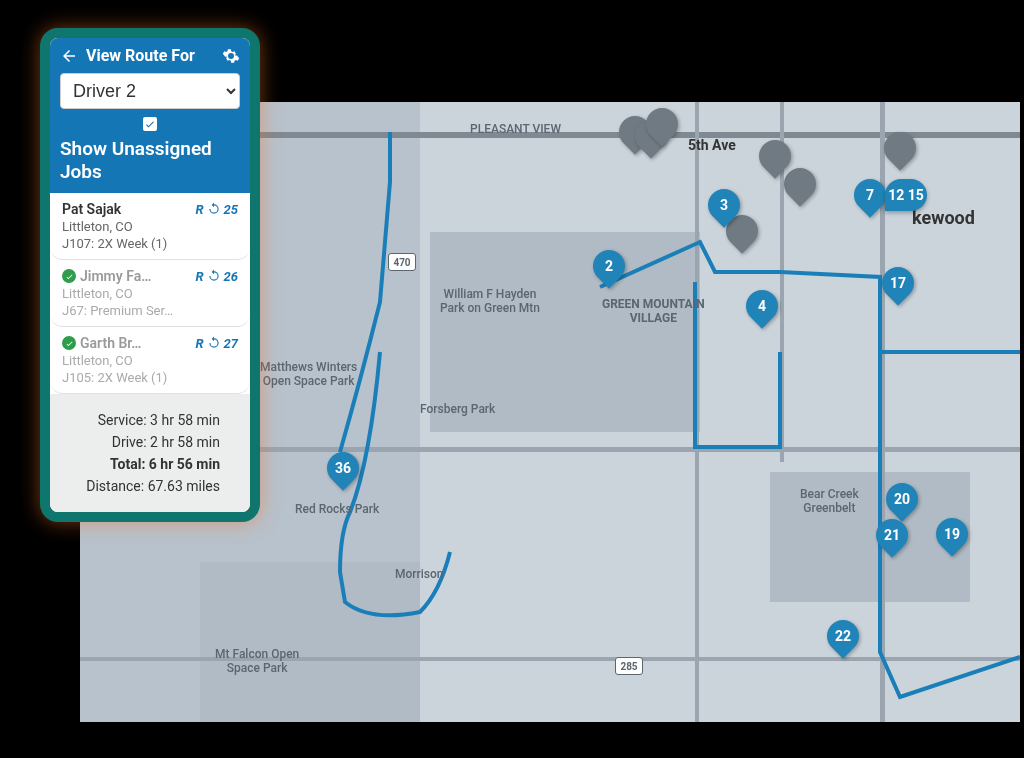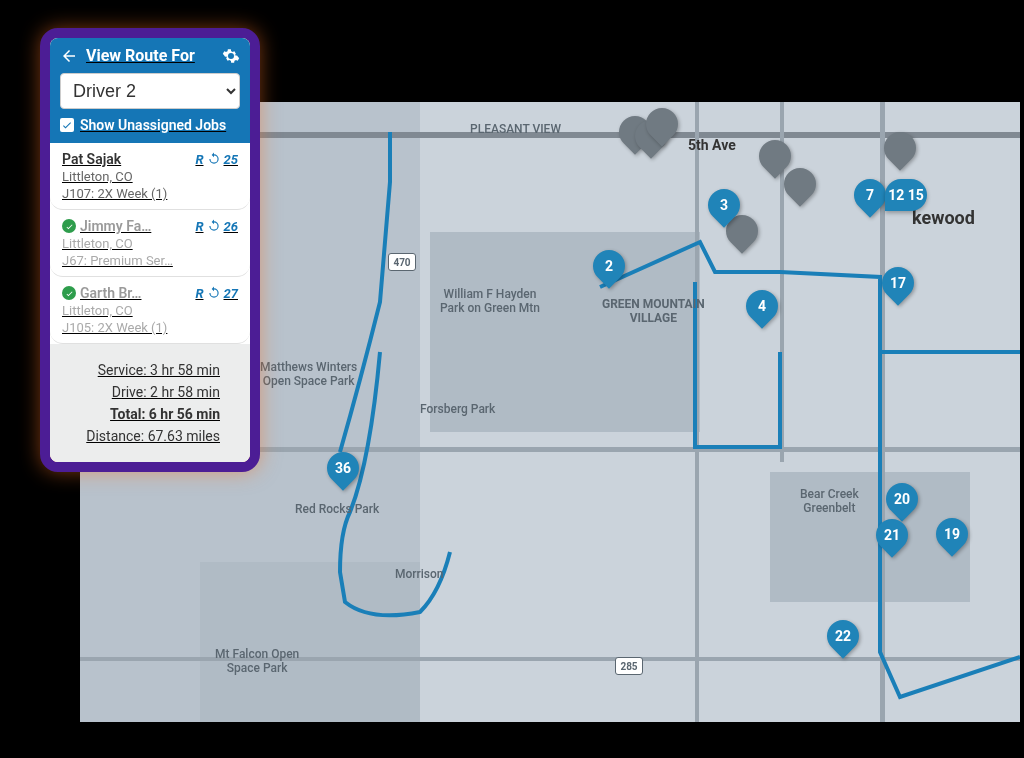--- a/index.html
+++ b/index.html
@@ -19,29 +19,29 @@
     
     .map-pin { position: absolute; width: 32px; height: 40px; transform: translate(-50%, -100%); cursor: pointer; }
     .map-pin .pin-shape { width: 32px; height: 32px; border-radius: 50% 50% 50% 0; background: #2084b8; transform: rotate(-45deg); display: flex; align-items: center; justify-content: center; box-shadow: 0 2px 4px rgba(0,0,0,0.3); }
     .map-pin.double { width: 42px; }
     .map-pin.double .pin-shape { width: 42px; border-radius: 16px 16px 16px 0; transform: none; position: relative; }
     .map-pin.double .pin-shape::after { content:''; position:absolute; bottom:-6px; left:8px; border:6px solid transparent; border-top-color:#2084b8; }
     .map-pin .pin-num { color: #fff; font-weight: 700; font-size: 14px; transform: rotate(45deg); }
     .map-pin.double .pin-num { transform: none; }
     .map-pin.gray .pin-shape { background: #707a82; }
     
-    .sidebar-frame { position: absolute; top: 28px; left: 40px; width: 220px; border: 10px solid #4c1d95; border-radius: 18px; background: #f36f21; z-index: 10; box-shadow: 0 0 20px rgba(243,111,33,0.5); text-decoration: underline; }
+    .sidebar-frame { position: absolute; top: 28px; left: 40px; width: 220px; border: 10px solid #0f766e; border-radius: 18px; background: #f36f21; z-index: 10; box-shadow: 0 0 20px rgba(243,111,33,0.5); }
     .sidebar { background: #fff; border-radius: 8px; overflow: hidden; }
     
     .sidebar-header { background: #1576b6; color: #fff; padding: 8px 10px 10px; }
     .sidebar-header-row { display: flex; align-items: center; gap: 8px; margin-bottom: 8px; }
     .sidebar-title { font-weight: 700; font-size: 16px; flex: 1; }
     .back-arrow, .gear { width: 18px; height: 18px; fill: #fff; cursor: pointer; }
     .driver-select { width: 100%; padding: 6px 8px; border: 1px solid #ccc; border-radius: 4px; font-size: 18px; background: #fff; color: #333; }
-    .checkbox-row { display: flex; align-items: center; gap: 6px; margin-top: 8px; font-size: 14px; font-weight: 600; }
+    .checkbox-row { display: flex; align-items: center; gap: 6px; margin-top: 8px; font-size: 19px; font-weight: 600; flex-direction: column; }
     .checkbox { width: 14px; height: 14px; background: #fff; display: flex; align-items: center; justify-content: center; border-radius: 2px; }
     .checkbox svg { width: 12px; height: 12px; }
     
     .job-list { background: #fff; }
     .job-item { padding: 8px 12px; border-bottom: 1px solid #e0e0e0; position: relative; border-radius: 13px; }
     .job-item.dimmed { color: #9a9a9a; }
     .job-name-row { display: flex; align-items: center; gap: 4px; font-size: 14px; }
     .job-check { width: 14px; height: 14px; border-radius: 50%; background: #2e9d4c; display: inline-flex; align-items: center; justify-content: center; flex-shrink: 0; }
     .job-check svg { width: 9px; height: 9px; }
     .job-name { font-weight: 600; color: #333; flex: 1; overflow: hidden; text-overflow: ellipsis; white-space: nowrap; }

